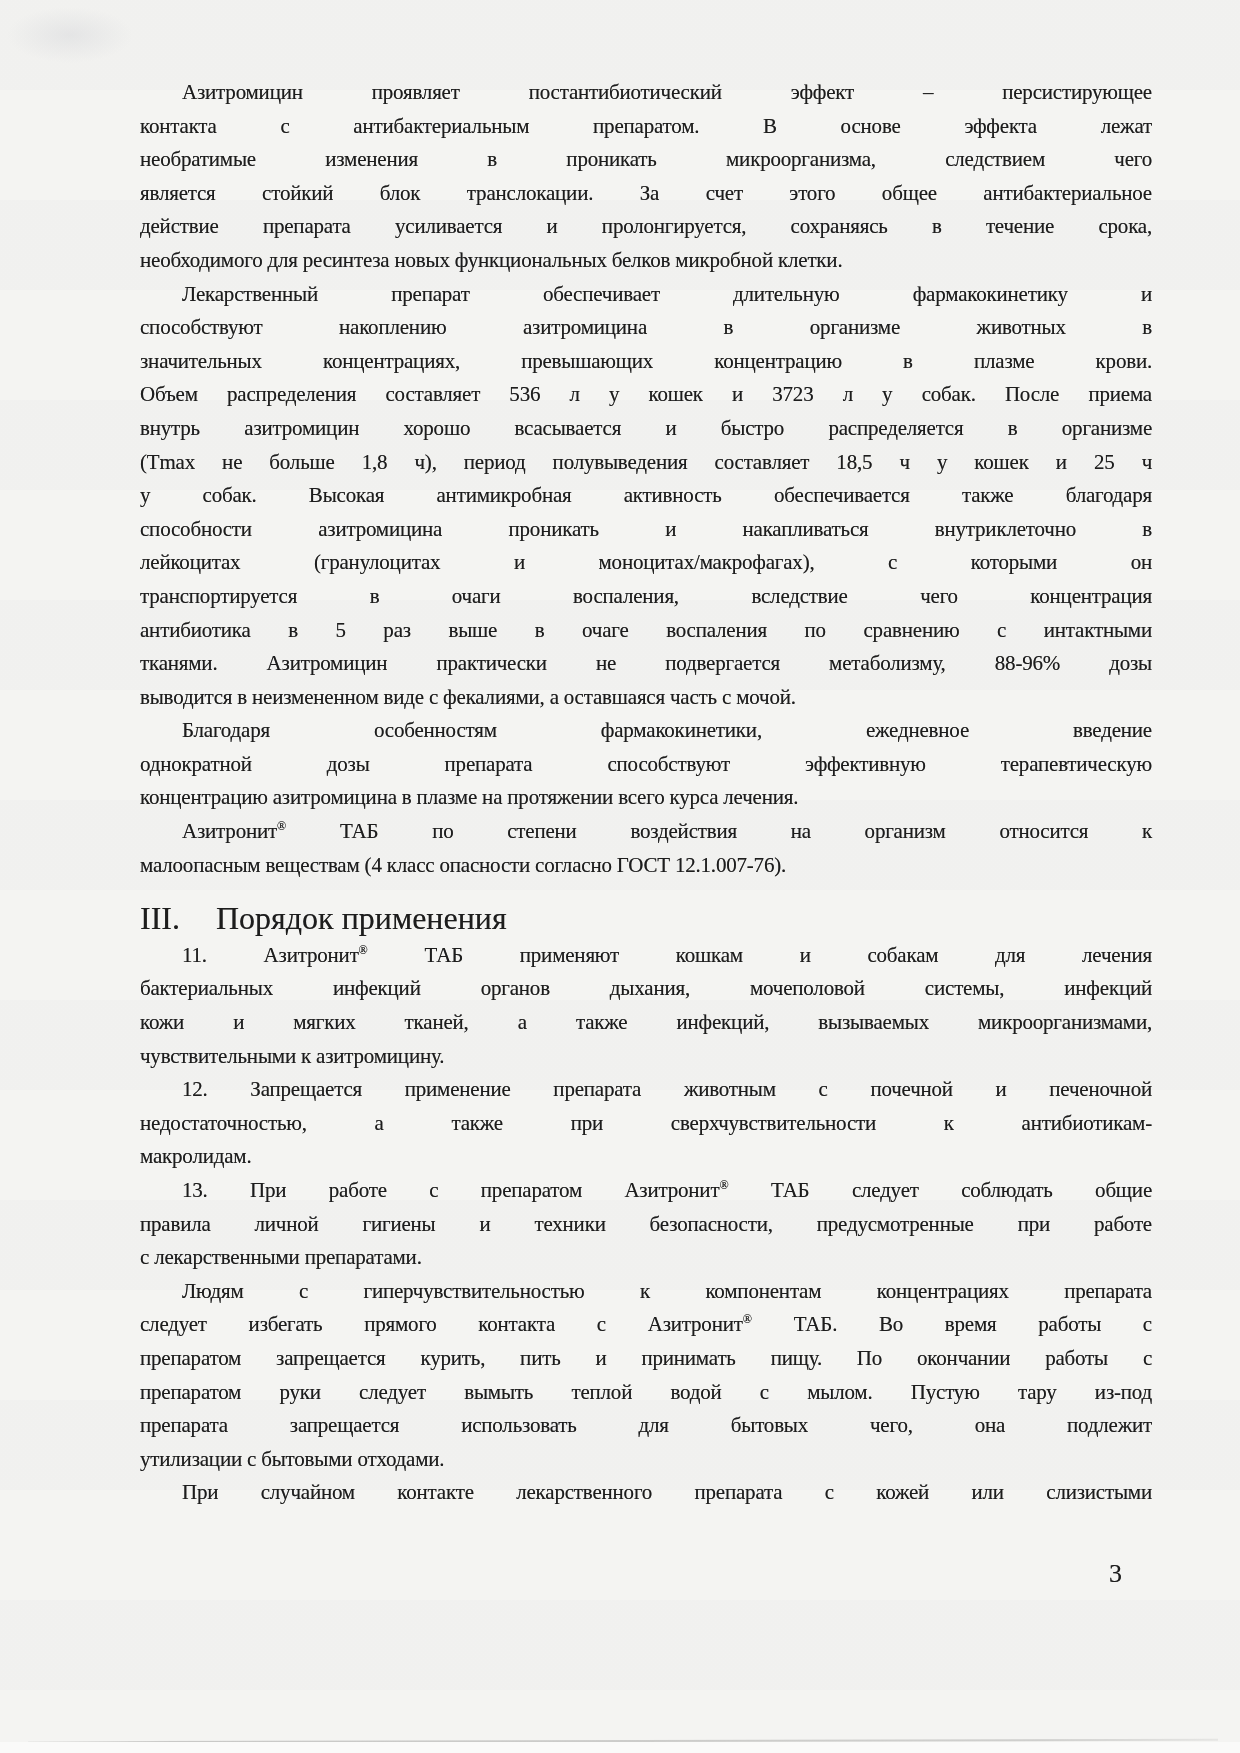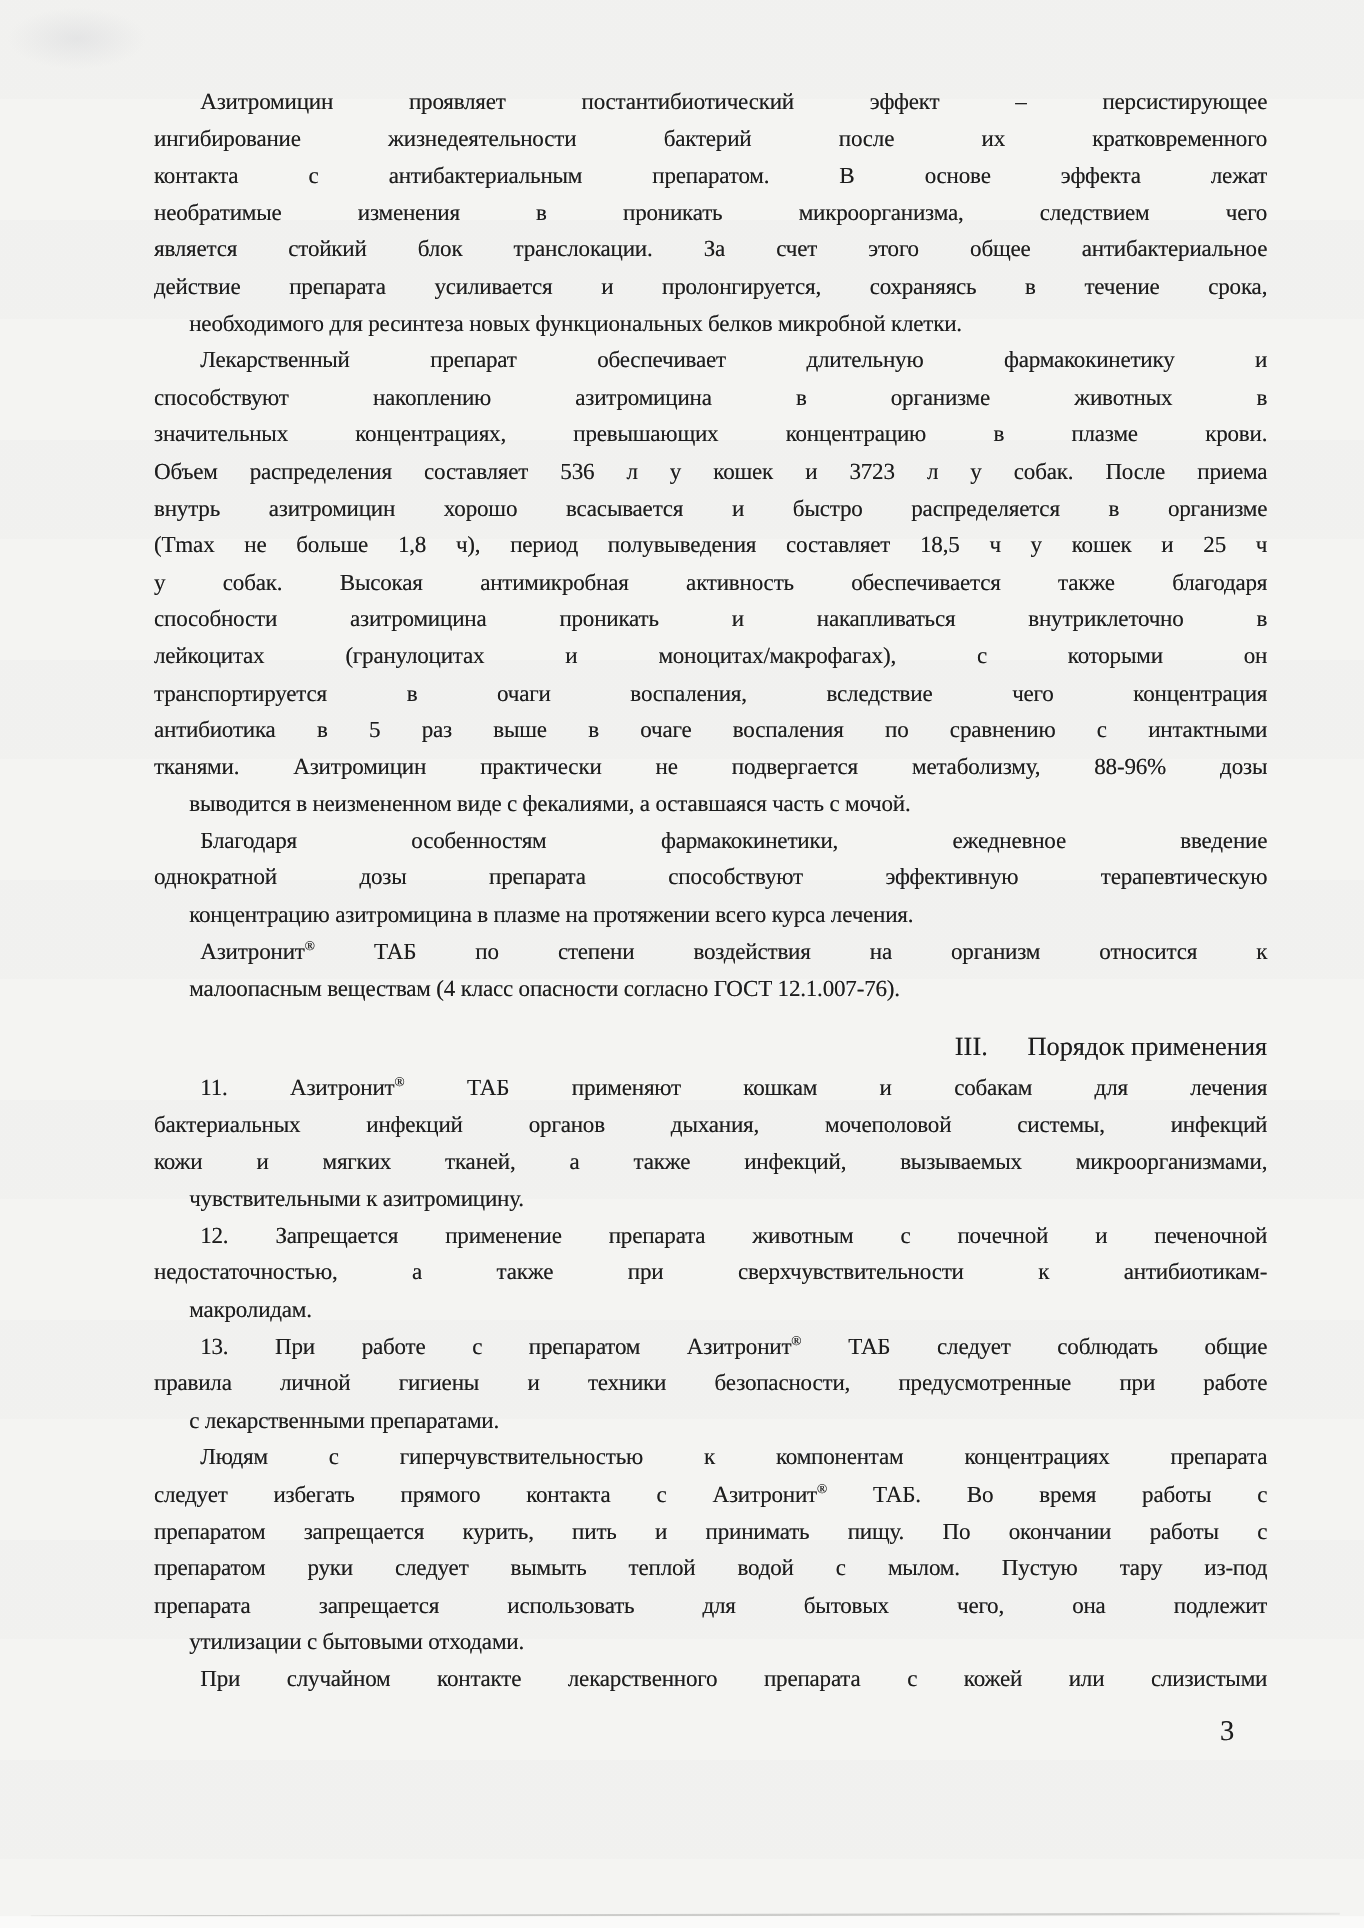--- a/index.html
+++ b/index.html
@@ -25,31 +25,31 @@
   .line {
     font-size: 21px;
     line-height: 33.6px;
     letter-spacing: -0.2px;
     text-align: justify;
     text-align-last: justify;
     text-shadow: 0 0 0.5px rgba(20,20,20,0.55);
     white-space: normal;
   }
   .line.first { text-indent: 42px; }
-  .line.lastline { text-align-last: left; margin-left: 32px; }
+  .line.lastline { text-align-last: left; }
   sup.reg {
     font-size: 0.58em;
     vertical-align: super;
     line-height: 0;
     letter-spacing: 0;
   }
   .heading {
     margin: 20px 0 3px 0;
-    text-align: right;
-    font-size: 24px;
+    text-align: left;
+    font-size: 32px;
     line-height: 33.6px;
     text-shadow: 0 0 0.5px rgba(20,20,20,0.55);
   }
   .heading .h-num { margin-right: 36px; }
   .page-number {
     position: absolute;
     top: 1558px;
     left: 140px;
     width: 1012px;
     text-align: right;
@@ -74,21 +74,20 @@
     top: 1742px; bottom: 0;
     background: #fafaf9;
   }
 </style>
 </head>
 <body>
 
 <div class="doc-body" id="doc-body">
     <div class="para">
       <div class="line first">Азитромицин проявляет постантибиотический эффект – персистирующее</div>
-      <div class="line">ингибирование жизнедеятельности бактерий после их кратковременного</div>
       <div class="line">контакта с антибактериальным препаратом. В основе эффекта лежат</div>
       <div class="line">необратимые изменения в проникать микроорганизма, следствием чего</div>
       <div class="line">является стойкий блок транслокации. За счет этого общее антибактериальное</div>
       <div class="line">действие препарата усиливается и пролонгируется, сохраняясь в течение срока,</div>
       <div class="line lastline">необходимого для ресинтеза новых функциональных белков микробной клетки.</div>
     </div>
     <div class="para">
       <div class="line first">Лекарственный препарат обеспечивает длительную фармакокинетику и</div>
       <div class="line">способствуют накоплению азитромицина в организме животных в</div>
       <div class="line">значительных концентрациях, превышающих концентрацию в плазме крови.</div>

